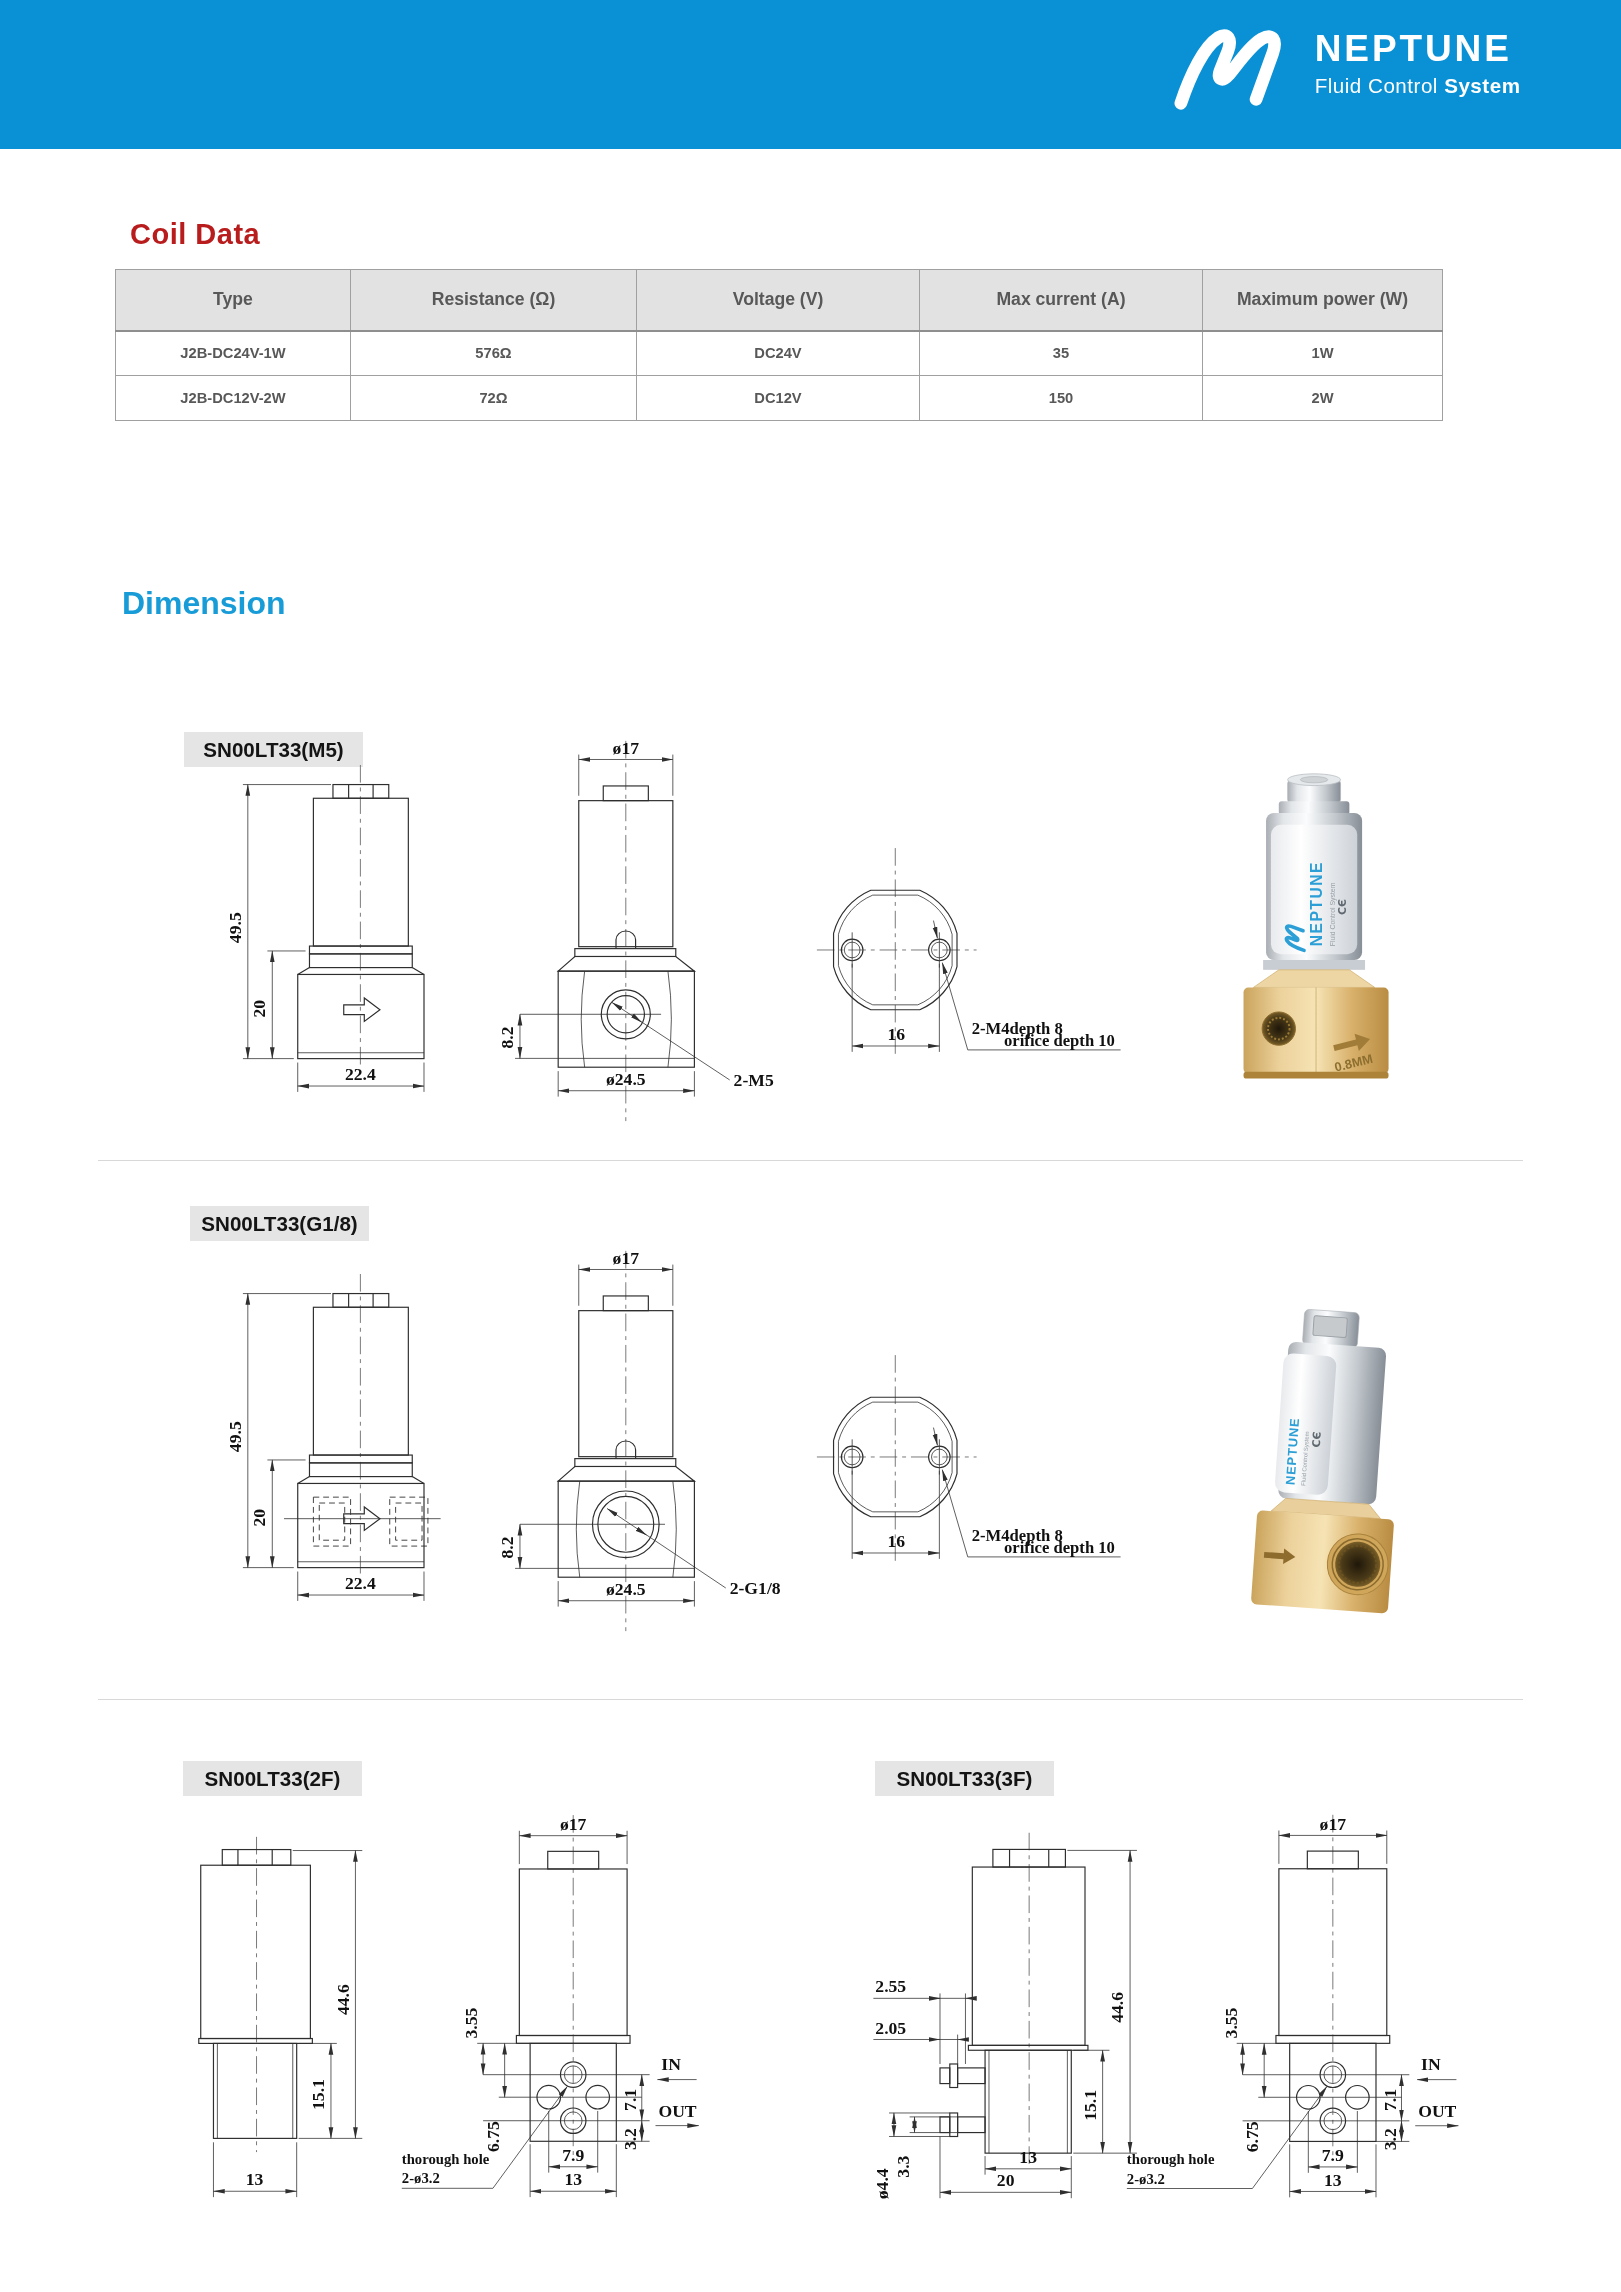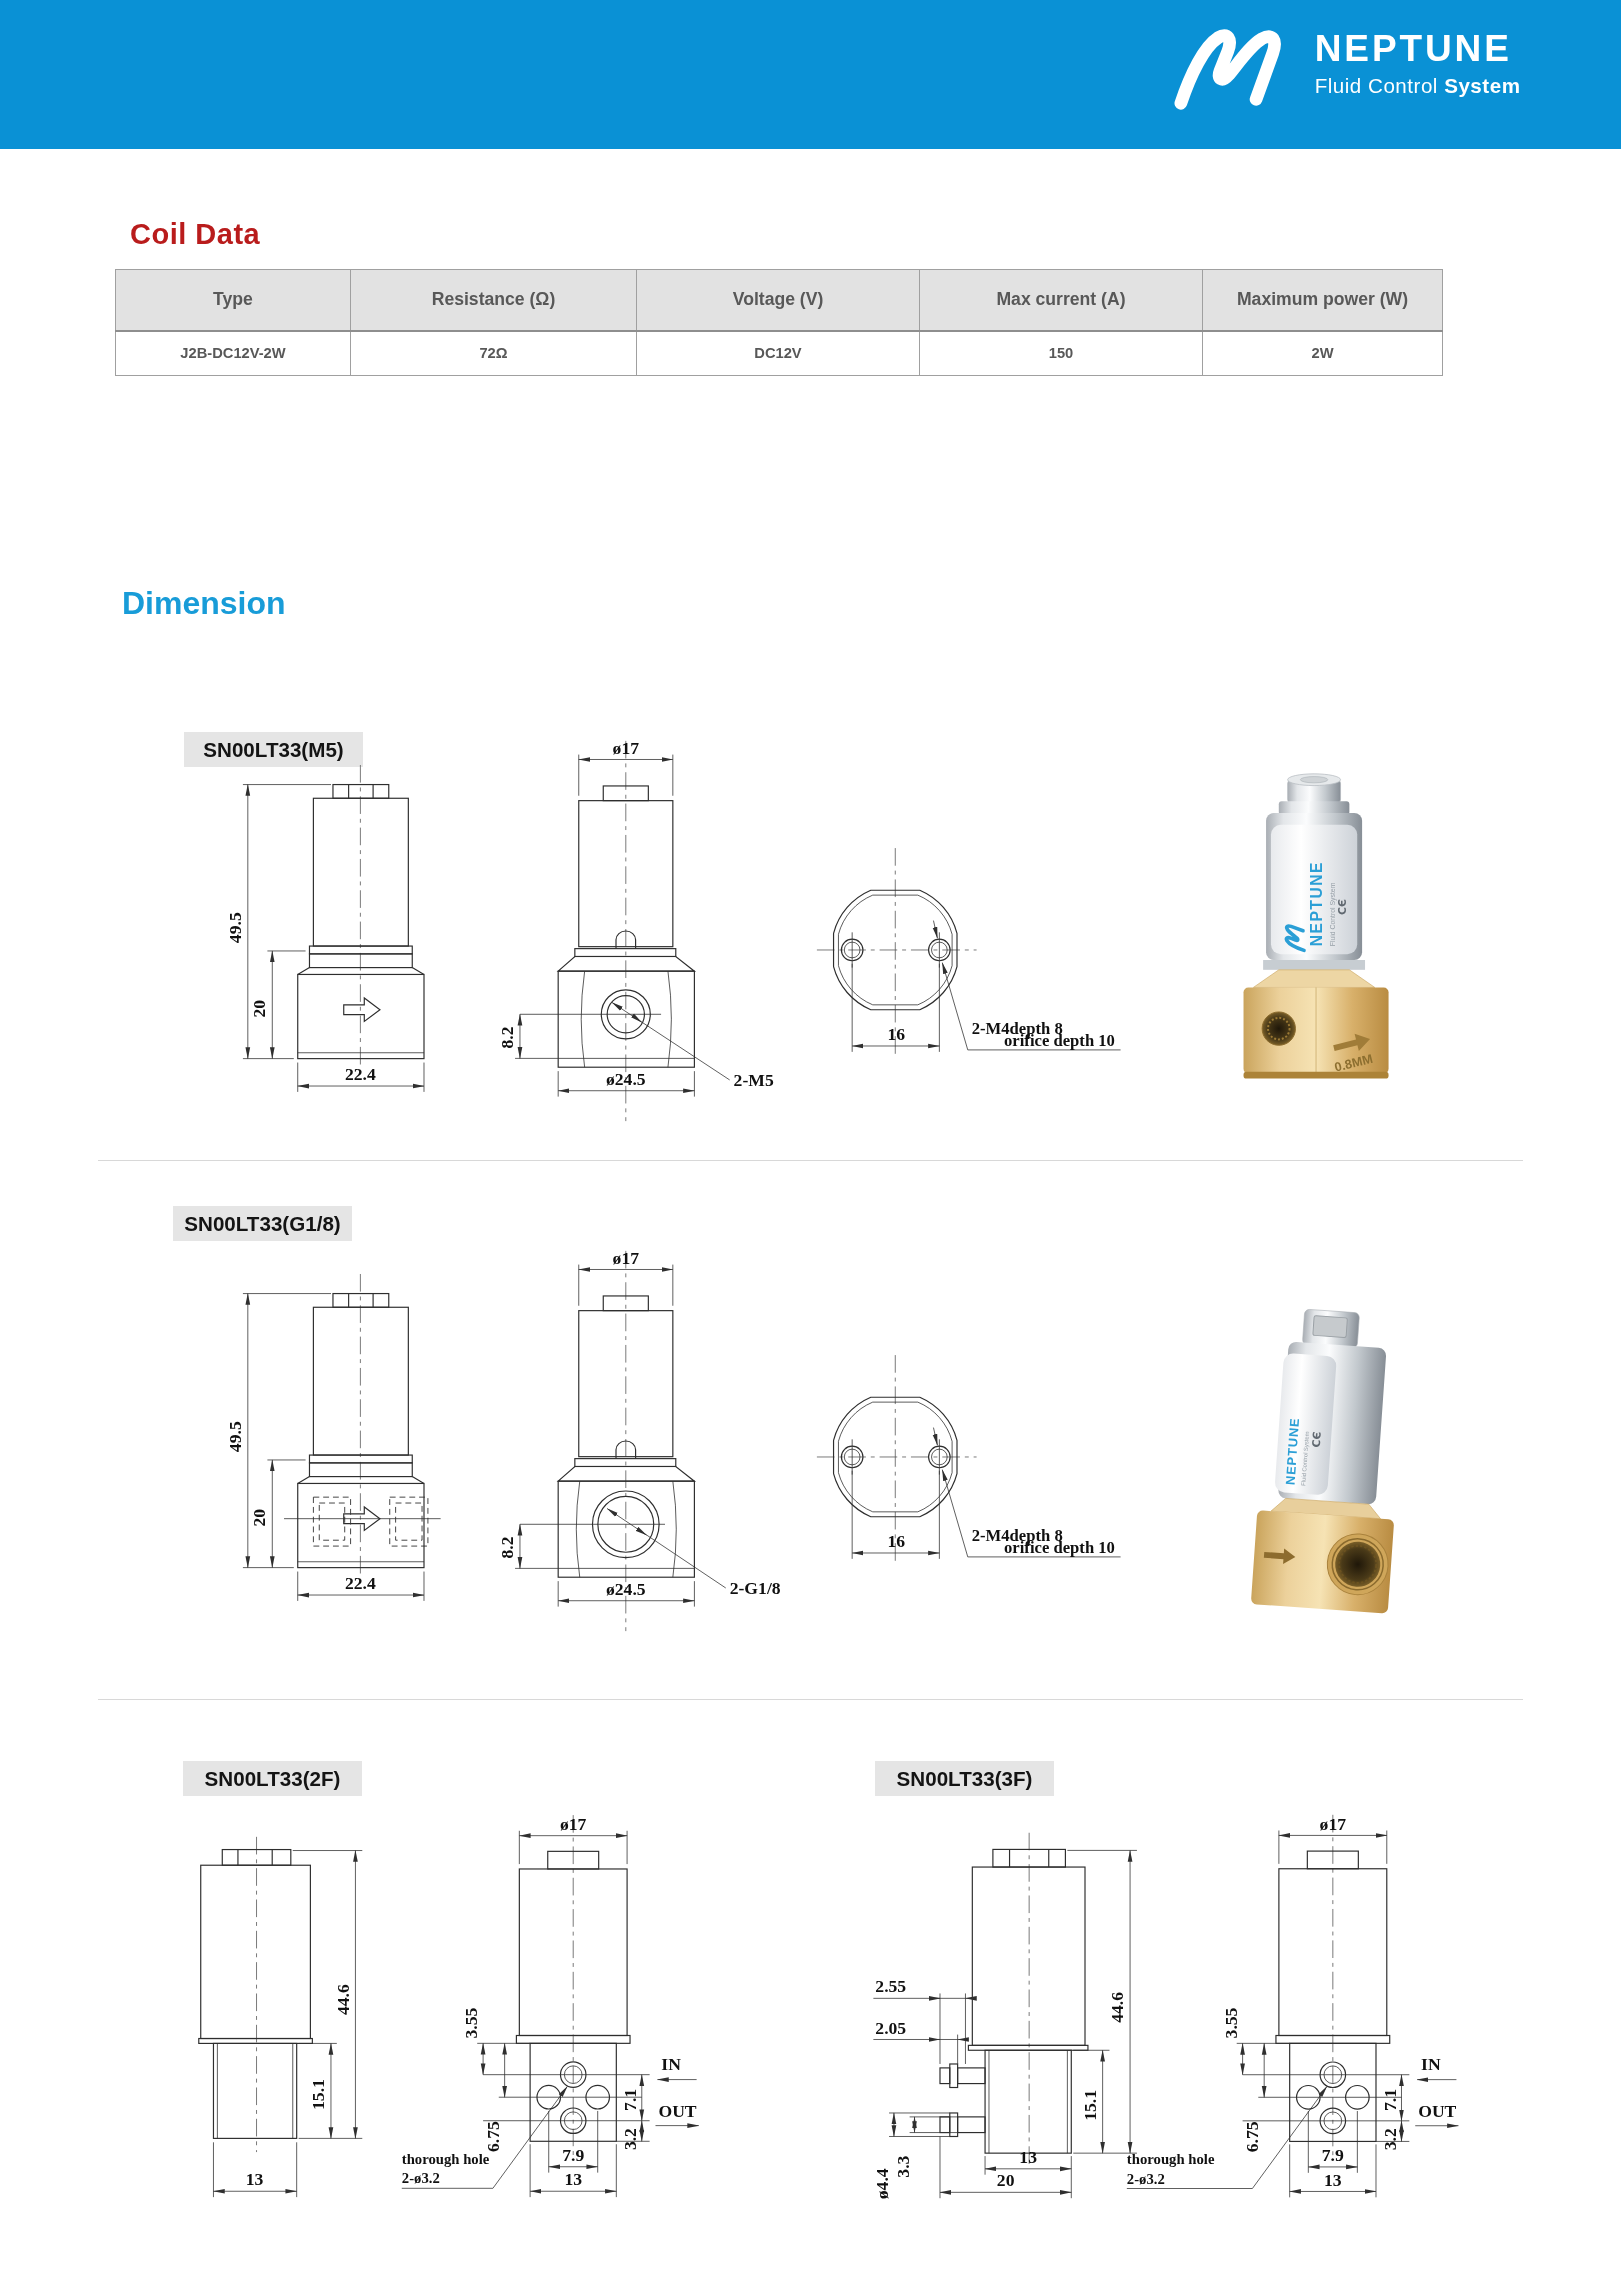--- a/index.html
+++ b/index.html
@@ -115,20 +115,27 @@
       <tr>
         <th>Type</th>
         <th>Resistance (Ω)</th>
         <th>Voltage (V)</th>
         <th>Max current  (A)</th>
         <th>Maximum power  (W)</th>
       </tr>
     </thead>
     <tbody>
       <tr>
+        <td>J2B-DC24V-1W</td>
+          <td>576Ω</td>
+          <td>DC24V</td>
+          <td>35</td>
+          <td>1W</td>
+      </tr>
+      <tr>
         <td>J2B-DC12V-2W</td>
           <td>72Ω</td>
           <td>DC12V</td>
           <td>150</td>
           <td>2W</td>
       </tr>
     </tbody>
   </table>
 
   <div class="h-dim">Dimension</div>
@@ -234,21 +241,21 @@
       <g transform="rotate(-14 140 290)">
         <polygon points="116,285 140,285 140,279 154,288 140,297 140,291 116,291" fill="#a07c38"></polygon>
         <text class="pmark" x="112" y="312">0.8MM</text>
       </g>
       <rect x="24" y="318" width="148" height="7" rx="3" fill="#ac8338"></rect>
     </g>
   </svg>
 
   <div class="divider" style="top:1160px"></div>
 
-  <div class="sec-label" style="left:173px;top:1206px">SN00LT33(G1/8)</div>
+  <div class="sec-label" style="left:190px;top:1206px">SN00LT33(G1/8)</div>
 
   <svg class="abs" style="left:147px;top:1262px" width="323" height="392" viewBox="0 0 330 400">
     <line class="cl" x1="218" y1="12" x2="218" y2="320"></line>
     <rect class="ol" x="190" y="32" width="57" height="14"></rect>
     <line class="ol" x1="206" y1="32" x2="206" y2="46"></line>
     <line class="ol" x1="231" y1="32" x2="231" y2="46"></line>
     <rect class="ol" x="170" y="46" width="97" height="151"></rect>
     <rect class="ol" x="166" y="197" width="105" height="8"></rect>
     <rect class="ol" x="166" y="205" width="105" height="14"></rect>
     <path class="ol" d="M166,219 L154,226 M271,219 L283,226"></path>

